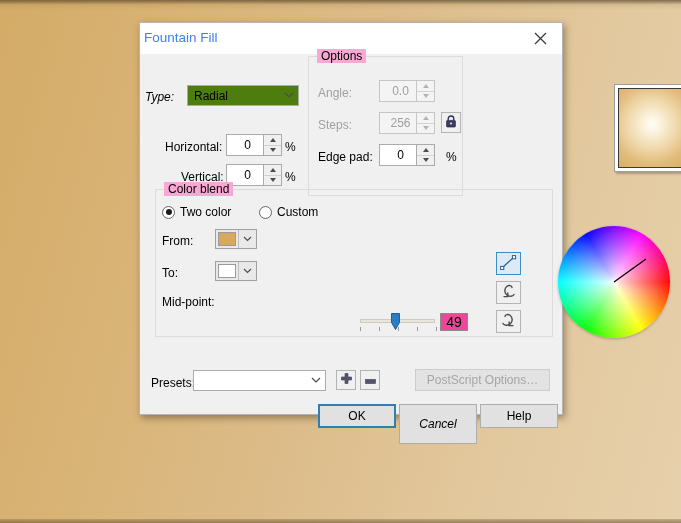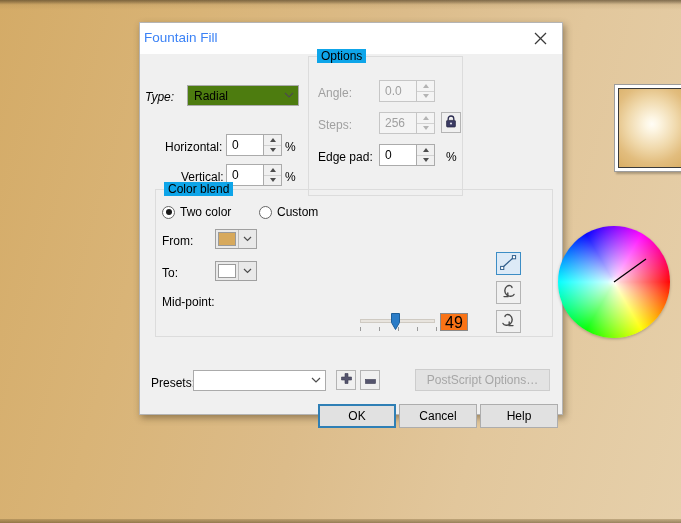--- a/index.html
+++ b/index.html
@@ -63,21 +63,21 @@
 
   
   .group {
     position: absolute;
     border: 1px solid #dcdcdc;
     box-sizing: border-box;
   }
   .group > .legend {
     position: absolute;
     top: -8px; left: 8px;
-    background: #0ea5e9;
+    background: #f9a8d4;
     padding: 0 4px;
     font-size: 12px;
     color: #000;
   }
   .lbl {
     position: absolute;
     font-size: 12px;
     color: #000;
     white-space: nowrap;
   }
@@ -114,20 +114,21 @@
     box-sizing: border-box;
     display: flex;
   }
   .spin .txt {
     flex: 1 1 auto;
     padding-left: 5px;
     font-size: 12px;
     line-height: 20px;
     overflow: hidden;
     white-space: nowrap;
+    text-align: center;
   }
   .spin .btns {
     width: 17px;
     border-left: 1px solid #ababab;
     background: #f0f0f0;
     display: flex;
     flex-direction: column;
   }
   .spin .btns .b {
     flex: 1 1 50%;
@@ -232,25 +233,25 @@
   }
   #slider-ticks i {
     position: absolute;
     top: 0; width: 1px; height: 4px;
     background: #9a9a9a;
   }
   #midpoint-box {
     position: absolute;
     left: 300px; top: 290px;
     width: 28px; height: 18px;
-    background: #f97316;
+    background: #ec4899;
     border: 1px solid #8a8a8a;
     box-sizing: border-box;
     text-align: center;
-    font-size: 16px;
+    font-size: 14px;
     line-height: 17px;
   }
 
   
   .pathbtn {
     position: absolute;
     width: 25px; height: 23px;
     background: #f0f0f0;
     border: 1px solid #b4b4b4;
     box-sizing: border-box;
@@ -527,16 +528,16 @@
     <span>
       <svg width="11" height="5" viewBox="0 0 11 5">
         <rect x="0.5" y="0.5" width="10" height="4" fill="#55556e" stroke="#3c3c52" stroke-width="0.6"></rect>
       </svg>
     </span>
   </div>
 
   <div class="btn focus" style="left:178px; top:381px; width:78px; height:24px;">OK</div>
 
   <div class="btn disabled" style="left:275px; top:346px; width:135px; height:22px;">PostScript Options…</div>
-  <div class="btn" style="left:259px; top:381px; width:78px; height:24px;">Cancel</div>
+  <div class="btn" style="left:259px; top:381px; width:78px; height:40px;font-style:italic;">Cancel</div>
   <div class="btn" style="left:340px; top:381px; width:78px; height:24px;">Help</div>
 
 </div>
 
 </body></html>

